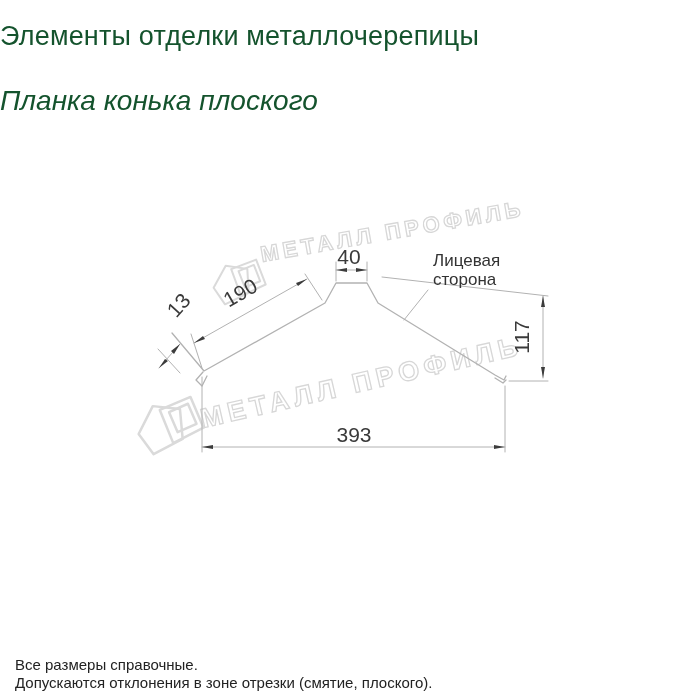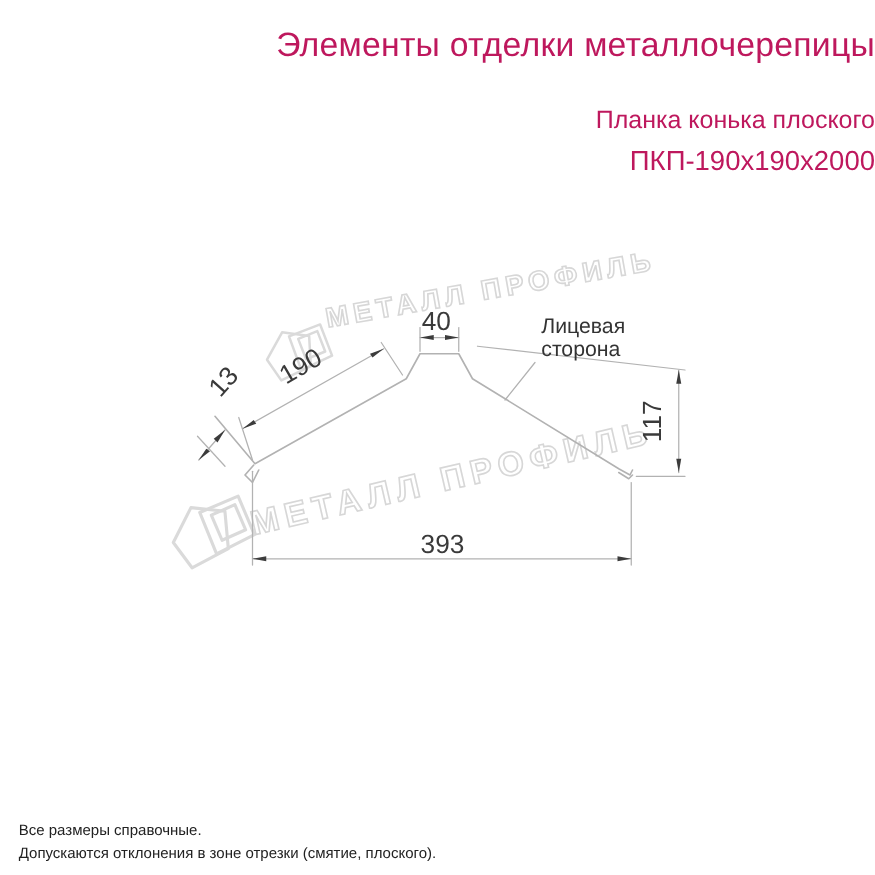--- a/index.html
+++ b/index.html
@@ -1,42 +1,41 @@
 <!DOCTYPE html>
 <html><head>
 <meta charset="utf-8">
 <style>
   html,body{margin:0;padding:0;background:#ffffff;}
   #page{position:relative;width:700px;height:700px;background:#fff;overflow:hidden;
         font-family:"Liberation Sans","DejaVu Sans",sans-serif;}
-  .hdr{position:absolute;left:0;width:700px;text-align:right;color:#be185d;white-space:nowrap;}
+  .hdr{position:absolute;left:0;width:700px;text-align:left;color:#14532d;white-space:nowrap;}
   #title{top:21px;font-size:27px;letter-spacing:0.2px;}
-  #sub1{top:85px;font-size:20px;}
+  #sub1{top:85px;font-size:28px;font-style:italic;}
   #sub2{top:116px;font-size:22px;}
   #draw{position:absolute;left:0;top:0;}
   .pline{fill:none;stroke:#b2b2b2;stroke-width:1.3;stroke-linejoin:round;stroke-linecap:round;}
   .dline{fill:none;stroke:#b2b2b2;stroke-width:1;stroke-linecap:round;}
   .arr{fill:#3c3c3c;stroke:none;}
   .dimtxt{fill:#3a3a3a;font-size:21px;font-family:"Liberation Sans",sans-serif;}
   .lbltxt{fill:#333333;font-size:17px;font-family:"Liberation Sans",sans-serif;}
   .wmtext{fill:none;stroke:#d7d7d7;stroke-width:1.3;font-weight:bold;
           font-family:"Liberation Sans",sans-serif;}
   .wmshape{fill:none;stroke:#dadada;stroke-width:2;stroke-linejoin:round;}
-  .note{position:absolute;left:15px;color:#222;font-size:12px;line-height:17px;white-space:nowrap;}
+  .note{position:absolute;left:15px;color:#222;font-size:15px;line-height:17px;white-space:nowrap;}
   #note1{top:656px;}
   #note2{top:674px;}
 </style>
 </head>
 <body>
 
 <div id="page">
 
   <div id="title" class="hdr">Элементы отделки металлочерепицы</div>
   <div id="sub1" class="hdr">Планка конька плоского</div>
-  <div id="sub2" class="hdr">ПКП-190x190x2000</div>
 
   <svg id="draw" width="700" height="700" viewBox="0 0 700 700" xmlns="http://www.w3.org/2000/svg">
 
     <g>
       <g transform="translate(210,262) rotate(-8)">
         <polygon class="wmshape" points="0,26 15,6 36,12 34,36 9,44"></polygon>
         <polygon class="wmshape" points="20,10 46,4 52,30 26,38"></polygon>
         <polygon class="wmshape" points="27,13 43,9 47,26 31,30"></polygon>
       </g>
       <text class="wmtext" font-size="22" letter-spacing="4" transform="translate(262,262) rotate(-10)">МЕТАЛЛ ПРОФИЛЬ</text>

